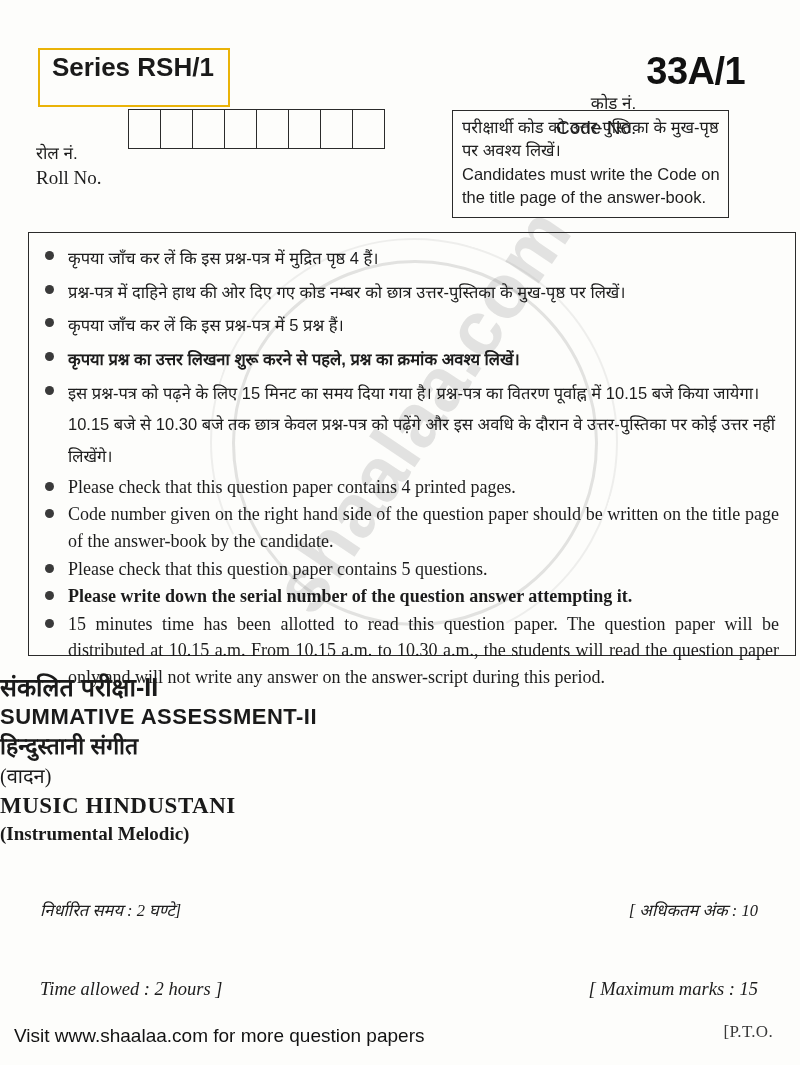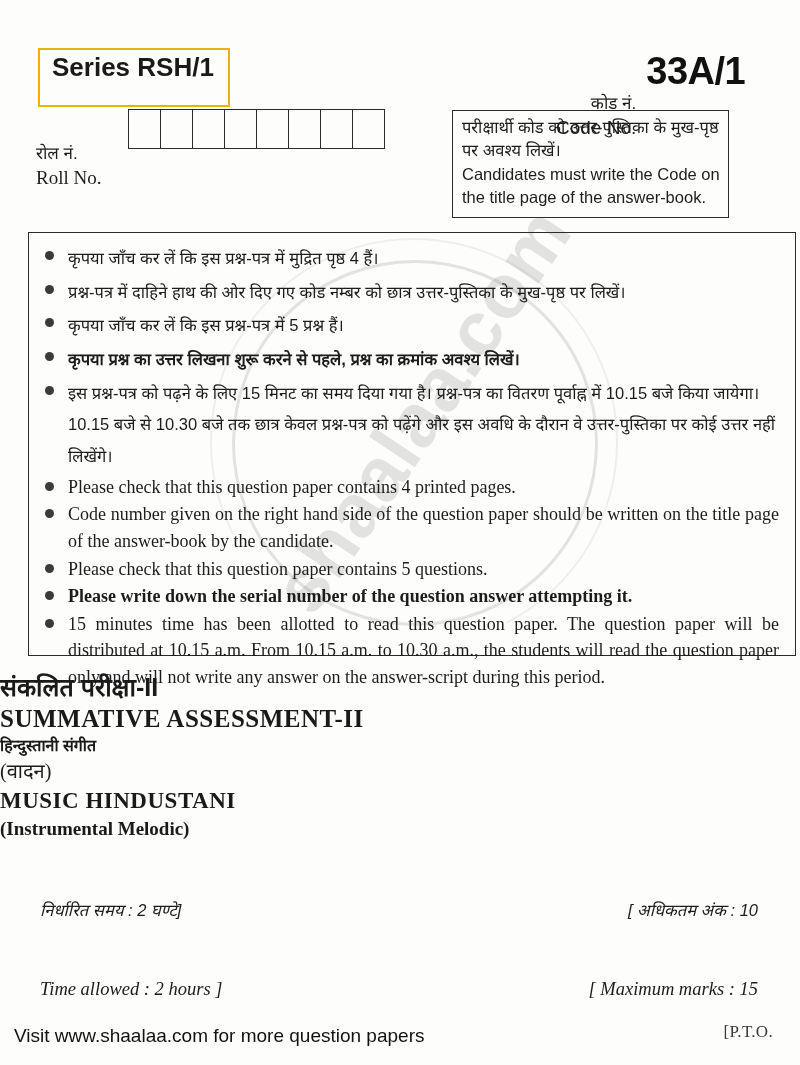--- a/index.html
+++ b/index.html
@@ -228,30 +228,30 @@
     text-align: left;
   }
   .t-hi-1 {
     font-family: "Liberation Sans", sans-serif;
     font-size: 25px;
     font-weight: 700;
     color: #1a1a1a;
     line-height: 1.25;
   }
   .t-en-1 {
-    font-family: Liberation Serif, serif;
-    font-size: 25px;
+    font-family: Liberation Sans, sans-serif;
+    font-size: 22px;
     font-weight: 700;
     letter-spacing: 0.5px;
     color: #1a1a1a;
     line-height: 1.3;
   }
   .t-hi-2 {
     font-family: "Liberation Sans", sans-serif;
-    font-size: 16px;
+    font-size: 23px;
     font-weight: 700;
     color: #1a1a1a;
     line-height: 1.3;
   }
   .t-hi-3 {
     font-family: Liberation Serif, serif;
     font-size: 20px;
     color: #1a1a1a;
     line-height: 1.4;
   }
@@ -275,21 +275,21 @@
   .meta-row {
     position: absolute;
     left: 40px;
     width: 718px;
     display: flex;
     justify-content: space-between;
   }
   .meta-row.r1 { top: 898px; }
   .meta-row.r2 { top: 979px; }
   .meta-hi {
-    font-family: Liberation Sans, sans-serif;
+    font-family: Liberation Serif, serif;
     font-size: 16.5px;
     font-style: italic;
     color: #1c1c1c;
   }
   .meta-en {
     font-family: "Liberation Serif", serif;
     font-size: 18.5px;
     font-style: italic;
     color: #1c1c1c;
   }

